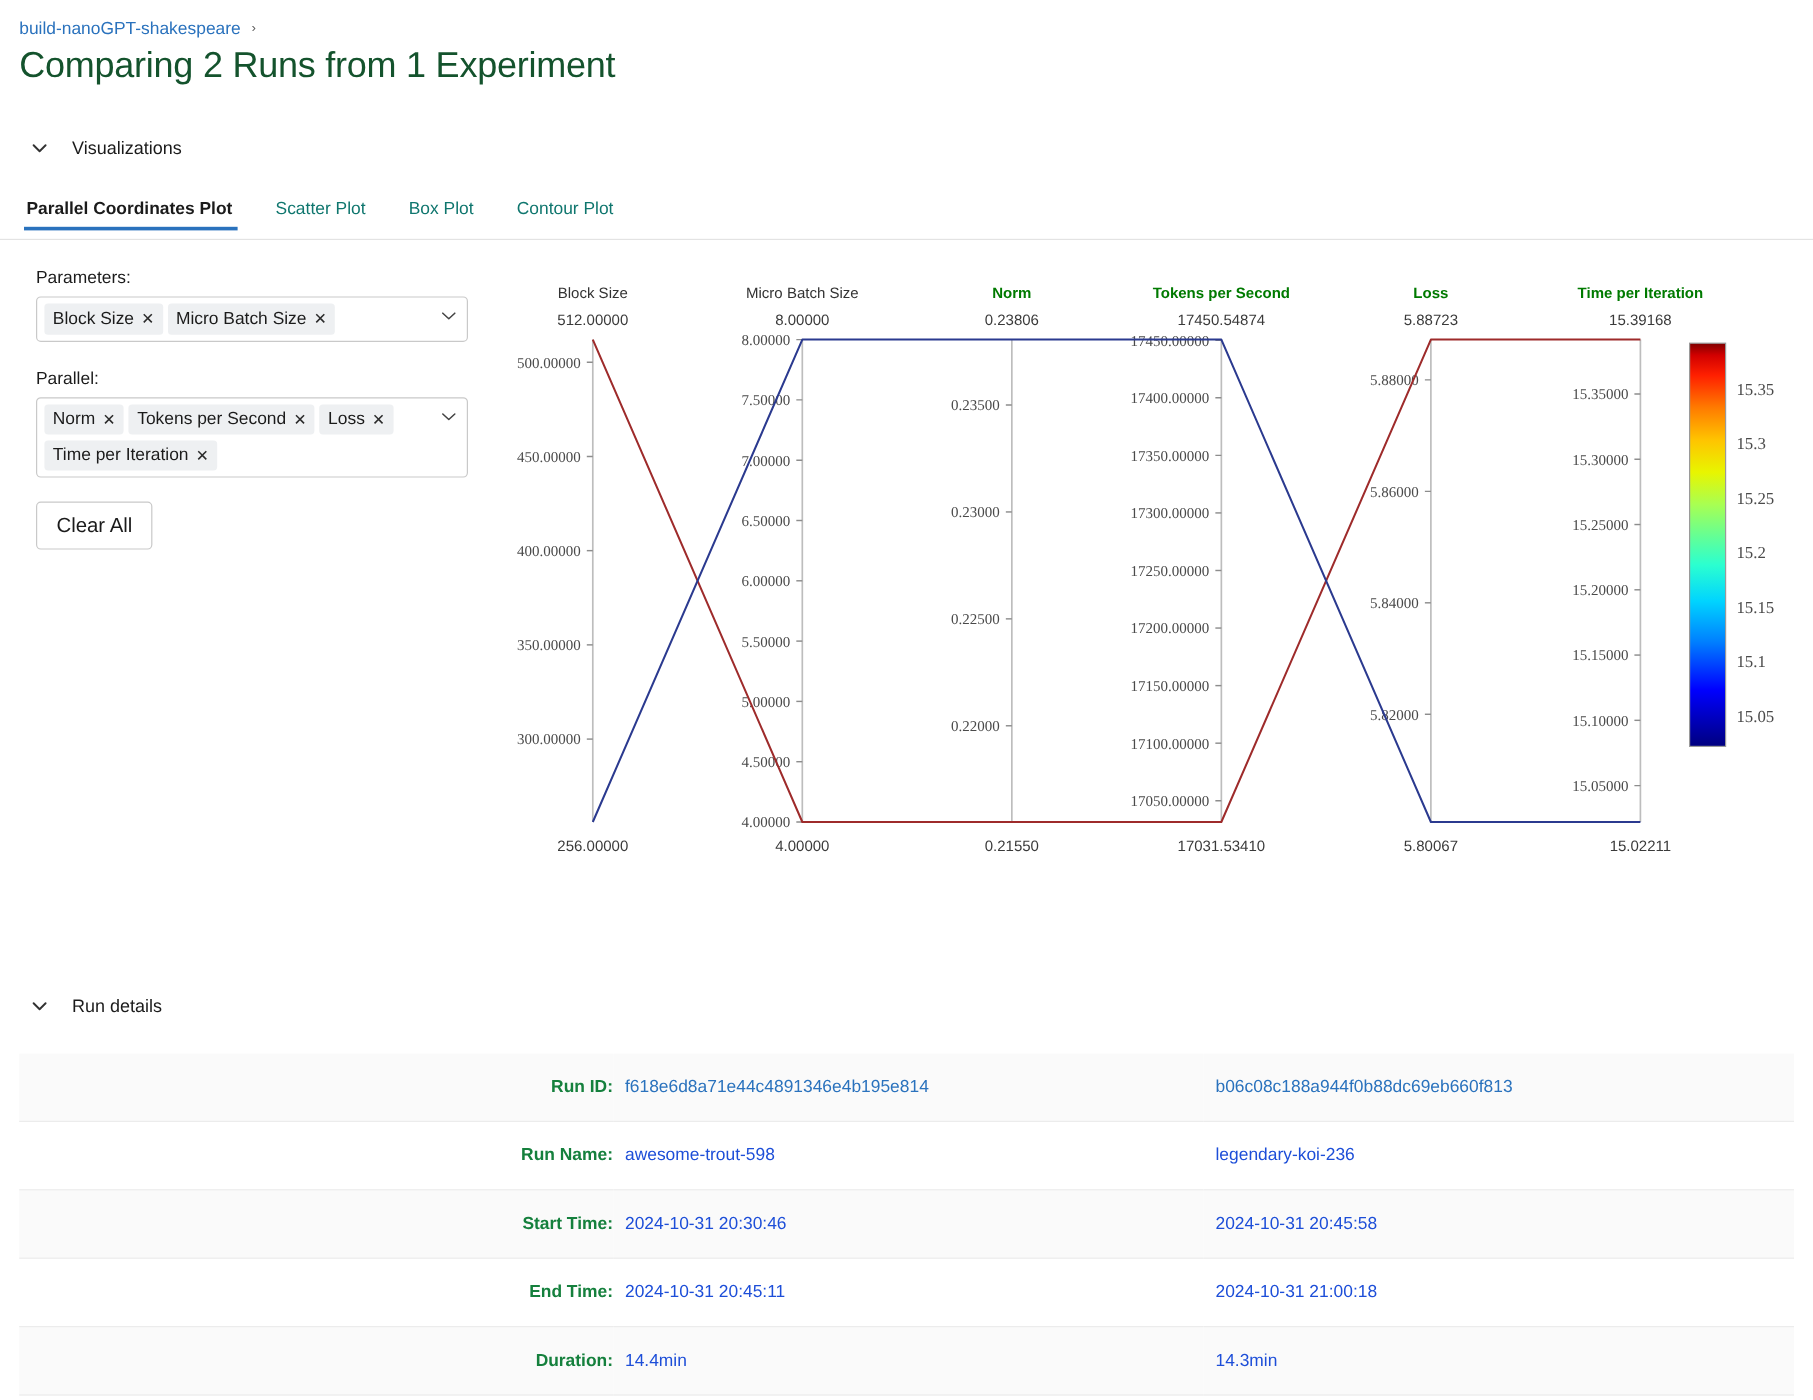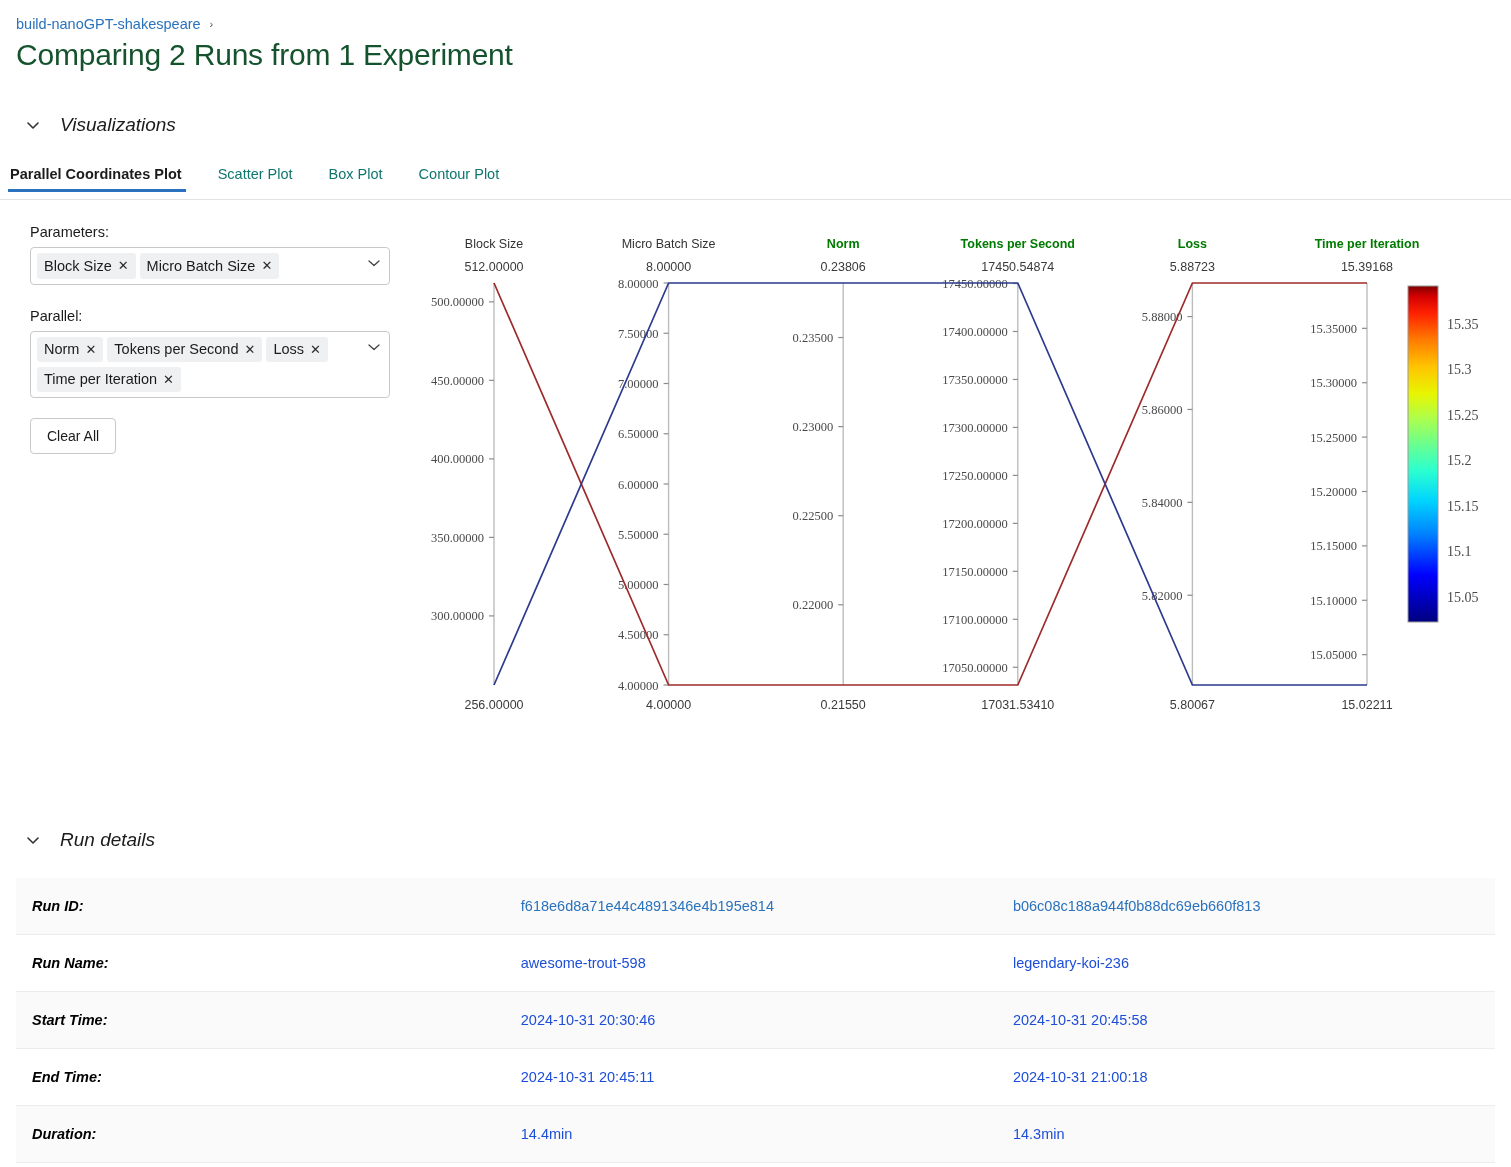--- a/index.html
+++ b/index.html
@@ -33,31 +33,31 @@
   
   .section-head {
     position: absolute; display: flex; align-items: center; gap: 18px;
     cursor: pointer;
   }
   .section-head .chev {
     width: 18px; height: 18px; display: inline-block; position: relative;
     color: #333;
   }
   .section-head .chev svg { display: block; }
-  .section-head .sec-label { font-size: 19px; color: #1b1b1b; font-weight: 400; font-style: italic; }
+  .section-head .sec-label { font-size: 15px; color: #1b1b1b; font-weight: 400; }
 
   #viz-head { left: 24px; top: 114px; }
   #rundetails-head { left: 24px; top: 829px; }
 
   
   .tabs {
     position: absolute; left: 0; top: 166px; width: 1511px;
     border-bottom: 1px solid #e3e3e3; height: 34px;
   }
-  .tabs .tabrow { display: flex; align-items: center; padding-left: 6px; gap: 0; }
+  .tabs .tabrow { display: flex; align-items: center; padding-left: 18px; gap: 0; }
   .tab {
     font-size: 14.5px; color: #0f766e; padding: 0 18px 10px 18px;
     cursor: pointer; position: relative; white-space: nowrap;
   }
   .tab:first-child { padding-left: 4px; }
   .tab.active { color: #1b1b1b; font-weight: 700; }
   .tab.active::after {
     content: ""; position: absolute; left: 0; right: 9px; bottom: 0;
     height: 3px; background: #2a72bd;
   }
@@ -78,21 +78,21 @@
   }
   .chip .x { font-size: 13px; color: #2b2b2b; cursor: pointer; line-height: 1; }
   .ms-caret {
     position: absolute; right: 9px; top: 11px; width: 12px; height: 8px;
     color: #444;
   }
   .ms-caret svg { display: block; }
   .gap-24 { height: 23px; }
   .clearall {
     margin-top: 20px; border: 1px solid #c9c9c9; border-radius: 4px;
-    background: #fff; padding: 9px 16px; font-size: 14px; color: #1b1b1b;
+    background: #fff; padding: 9px 16px; font-size: 17px; color: #1b1b1b;
     cursor: pointer; font-family: inherit;
   }
 
   
   .plot-wrap { position: absolute; left: 408px; top: 226px; width: 1090px; height: 490px; }
   .plot-wrap svg { display: block; }
   .axis-title { font-size: 12.5px; font-family: "Liberation Sans", sans-serif; }
   .axis-title.param { fill: #333333; font-weight: 400; }
   .axis-title.metric { fill: #007A00; font-weight: 700; }
   .axis-val { font-size: 12.5px; fill: #3a3a3a; font-family: "Liberation Sans", sans-serif; }
@@ -100,22 +100,22 @@
   .cb-lbl { font-size: 14px; fill: #4a4a4a; font-family: "Liberation Serif", serif; }
 
   
   .rd-table {
     position: absolute; left: 16px; top: 878px; width: 1479px;
     border-collapse: collapse; font-size: 14.5px;
   }
   .rd-table tr { border-bottom: 1px solid #ececec; }
   .rd-table tr.alt { background: #fafafa; }
   .rd-table th {
-    text-align: left; font-weight: 700; color: #000000;
-    padding: 20px 0 20px 16px; width: 500px; vertical-align: middle; font-style: italic;
+    text-align: right; font-weight: 700; color: #15803d;
+    padding: 20px 0 20px 16px; width: 500px; vertical-align: middle;
   }
   .rd-table td {
     padding: 20px 0 20px 10px; color: #1d4ed8; vertical-align: middle;
     width: 495px;
   }
   .rd-table td.link { color: #2a72bd; cursor: pointer; }
 </style>
 </head>
 <body>
 

